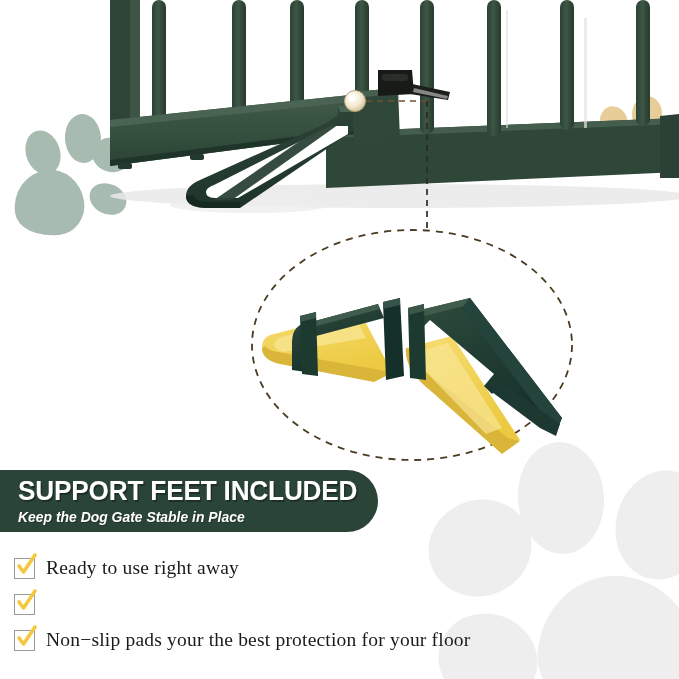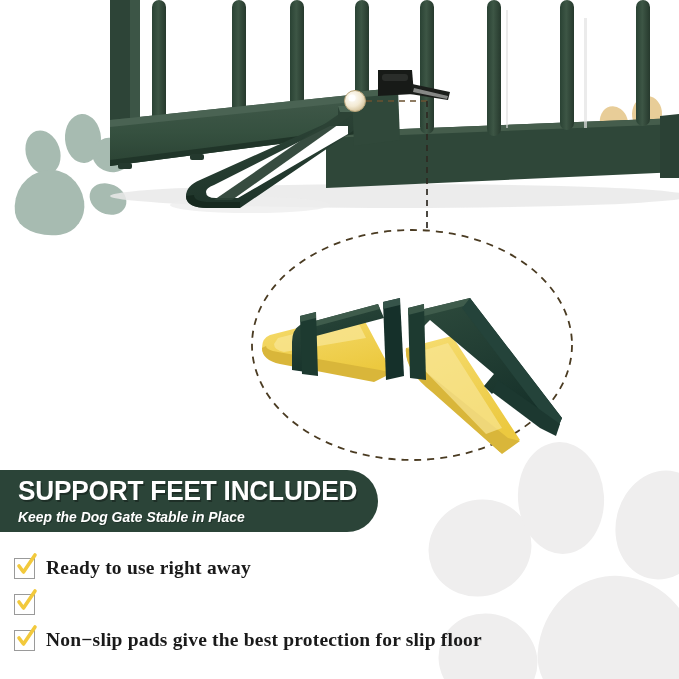--- a/index.html
+++ b/index.html
@@ -116,21 +116,21 @@
     position: relative;
     width: 19px; height: 19px;
     border: 1.2px solid #9a9a9a;
     background: #ffffff;
     flex: 0 0 auto;
     margin-right: 11px;
   }
   .cbox svg { position: absolute; left: -2px; top: -7px; }
   .bullet-text {
     font-family: "Liberation Serif", serif;
-    font-weight: bold;
+    font-weight: normal;
     font-size: 19.5px;
     color: #1a1a1a;
     letter-spacing: 0.2px;
     white-space: nowrap;
   }
 </style>
 </head>
 <body>
 
 <div id="page">
@@ -322,18 +322,18 @@
         </svg>
       </span>
     </div>
 
     <div class="bullet">
       <span class="cbox">
         <svg width="26" height="26" viewBox="0 0 26 26" xmlns="http://www.w3.org/2000/svg">
           <path d="M6,14 L10.5,20 L22,3" fill="none" stroke="#f2c93c" stroke-width="3.6" stroke-linecap="round" stroke-linejoin="round"></path>
         </svg>
       </span>
-      <span class="bullet-text">Non−slip pads give the best protection for slip floor</span>
+      <span class="bullet-text">Non−slip pads your the best protection for your floor</span>
     </div>
 
   </div>
 
 </div>
 
 </body></html>

